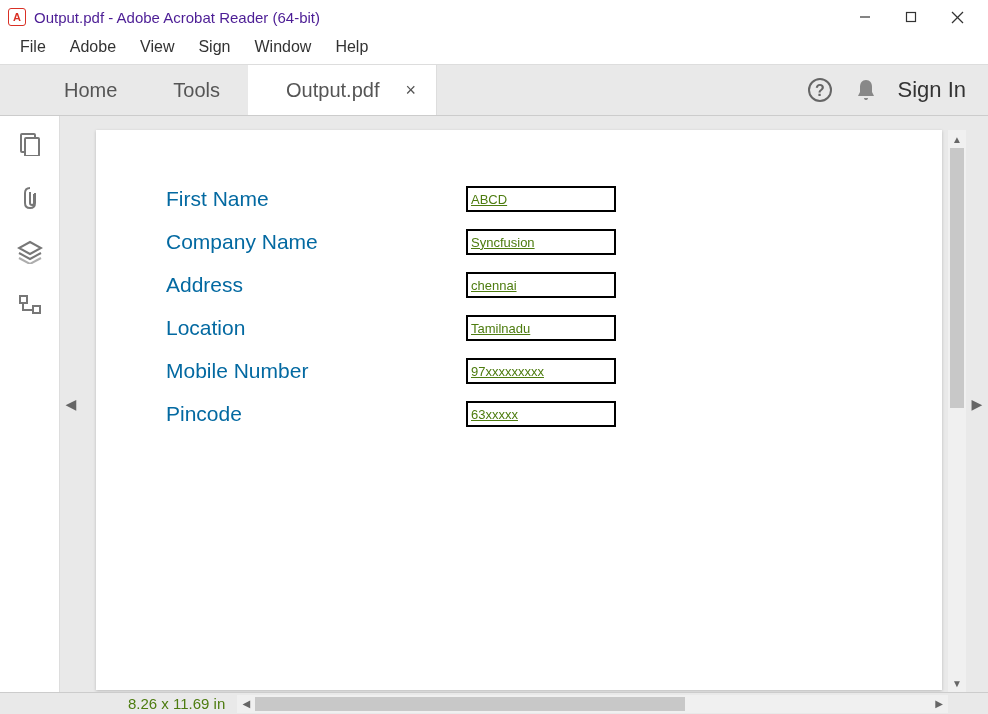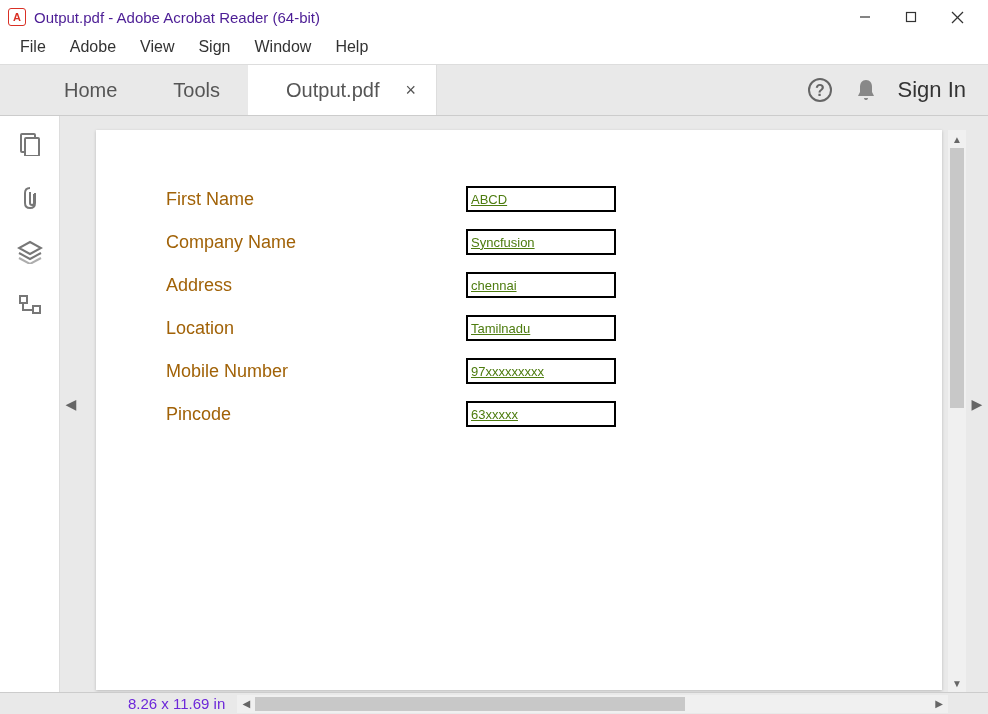--- a/index.html
+++ b/index.html
@@ -32,32 +32,32 @@
 .main { display:flex; height:calc(714px - 34px - 30px - 52px - 22px); background:#e9e9e9; }
 .sidebar { width:60px; background:#fff; display:flex; flex-direction:column; align-items:center; padding-top:14px; gap:26px; border-right:1px solid #ddd; }
 .side-icon { width:28px; height:28px; cursor:pointer; display:flex; align-items:center; justify-content:center; }
 .gutter { width:22px; background:#e9e9e9; display:flex; align-items:center; justify-content:center; cursor:pointer; }
 .gutter.right { width:22px; }
 .arrow { color:#666; font-size:14px; }
 
 .doc-wrap { flex:1; background:#e9e9e9; padding:14px 0 0 14px; position:relative; overflow:hidden; }
 .page { width:846px; height:560px; background:#fff; box-shadow:0 1px 3px rgba(0,0,0,.2); padding:56px 0 0 70px; }
 .form-row { display:flex; align-items:center; margin-bottom:17px; }
-.form-label { width:300px; font-size:18px; color:#a16207; }
+.form-label { width:300px; font-size:21px; color:#0369a1; }
 .form-field { width:150px; height:26px; border:2px solid #000; padding:0 3px; font-size:13px; color:#4d7c0f; display:flex; align-items:center;text-decoration:underline; }
 
 
 .vscroll { position:absolute; right:22px; top:130px; bottom:22px; width:18px; background:#f0f0f0; }
 .vscroll .up,.vscroll .down { height:18px; display:flex; align-items:center; justify-content:center; font-size:10px; color:#666; cursor:pointer; }
 .vscroll .thumb { position:absolute; top:18px; left:2px; right:2px; height:260px; background:#c8c8c8; cursor:pointer; }
 .vscroll .down { position:absolute; bottom:0; left:0; right:0; }
 
 
 .statusbar { height:22px; background:#e9e9e9; display:flex; align-items:center; border-top:1px solid #ccc; }
-.page-dim { margin-left:128px; font-size:15px; color:#6d28d9; }
+.page-dim { margin-left:128px; font-size:15px; color:#4d7c0f; }
 .hscroll { flex:1; margin-left:12px; margin-right:40px; height:18px; background:#f0f0f0; position:relative; display:flex; }
 .hscroll .left,.hscroll .right { width:18px; display:flex; align-items:center; justify-content:center; font-size:10px; color:#666; cursor:pointer; }
 .hscroll .track { flex:1; position:relative; }
 .hscroll .thumb { position:absolute; left:0; top:2px; bottom:2px; width:430px; background:#c8c8c8; cursor:pointer; }
 </style>
 </head>
 <body>
 
 <div class="titlebar">
   <div class="app-icon">

